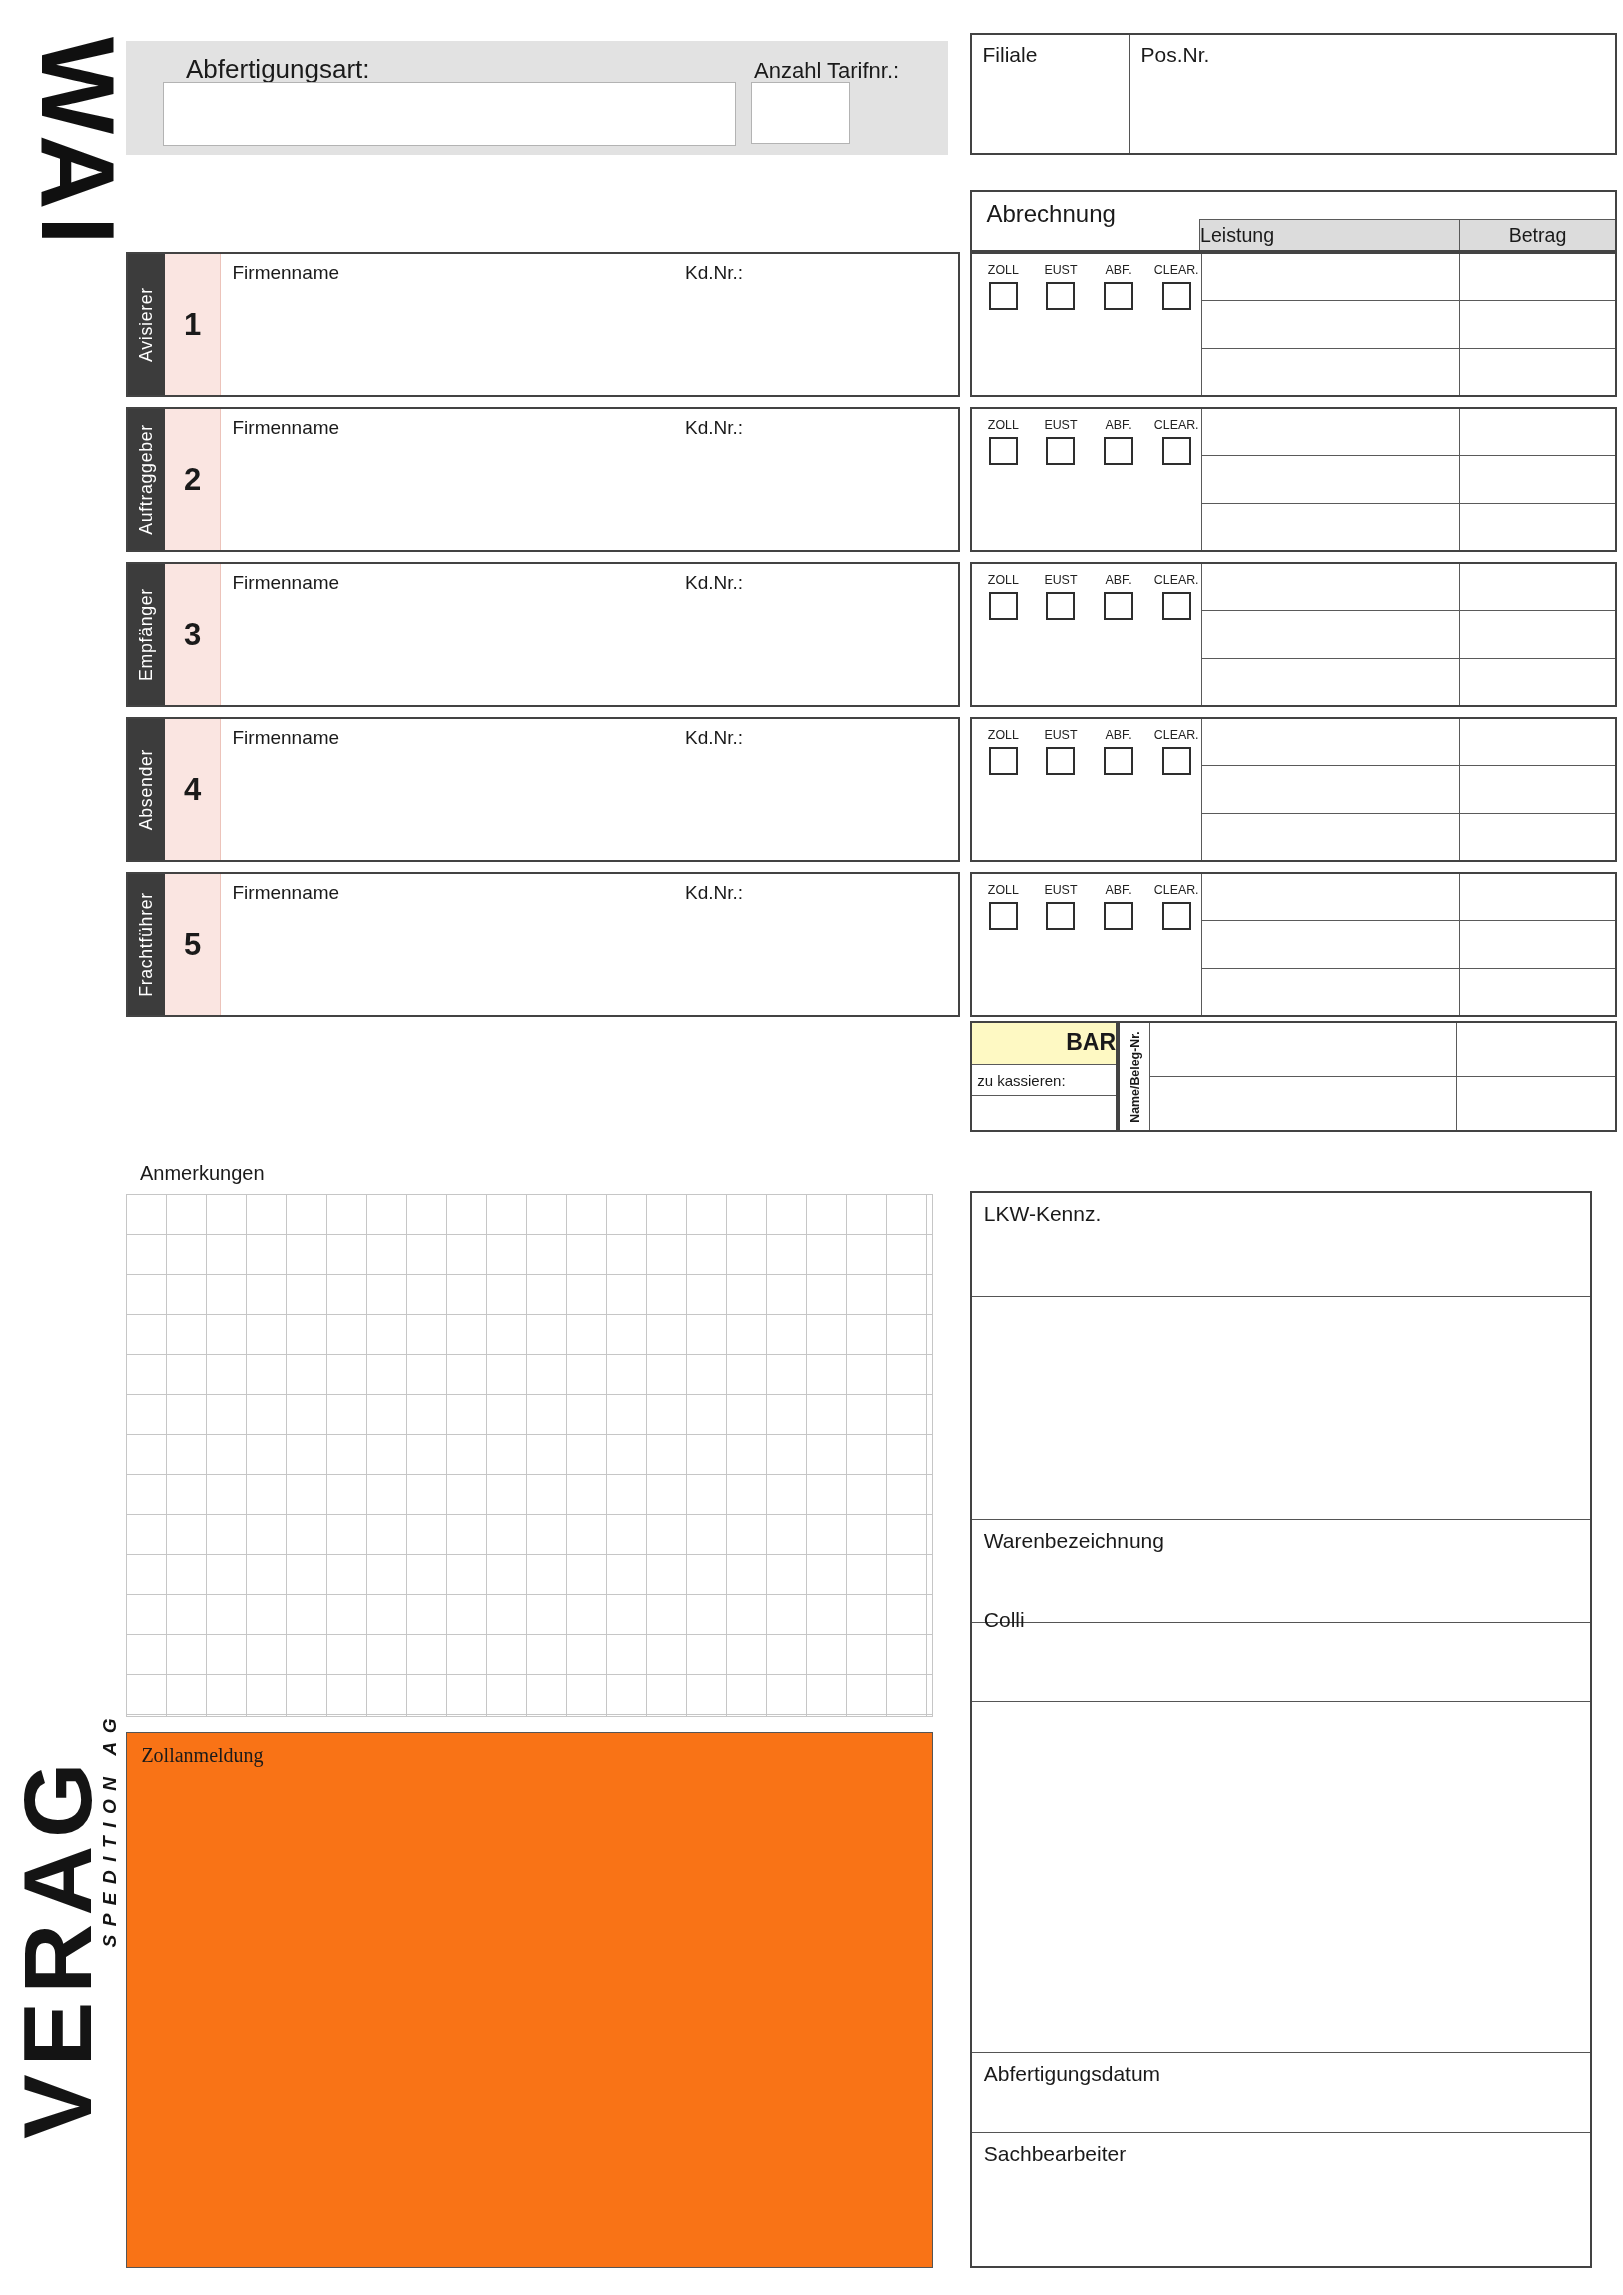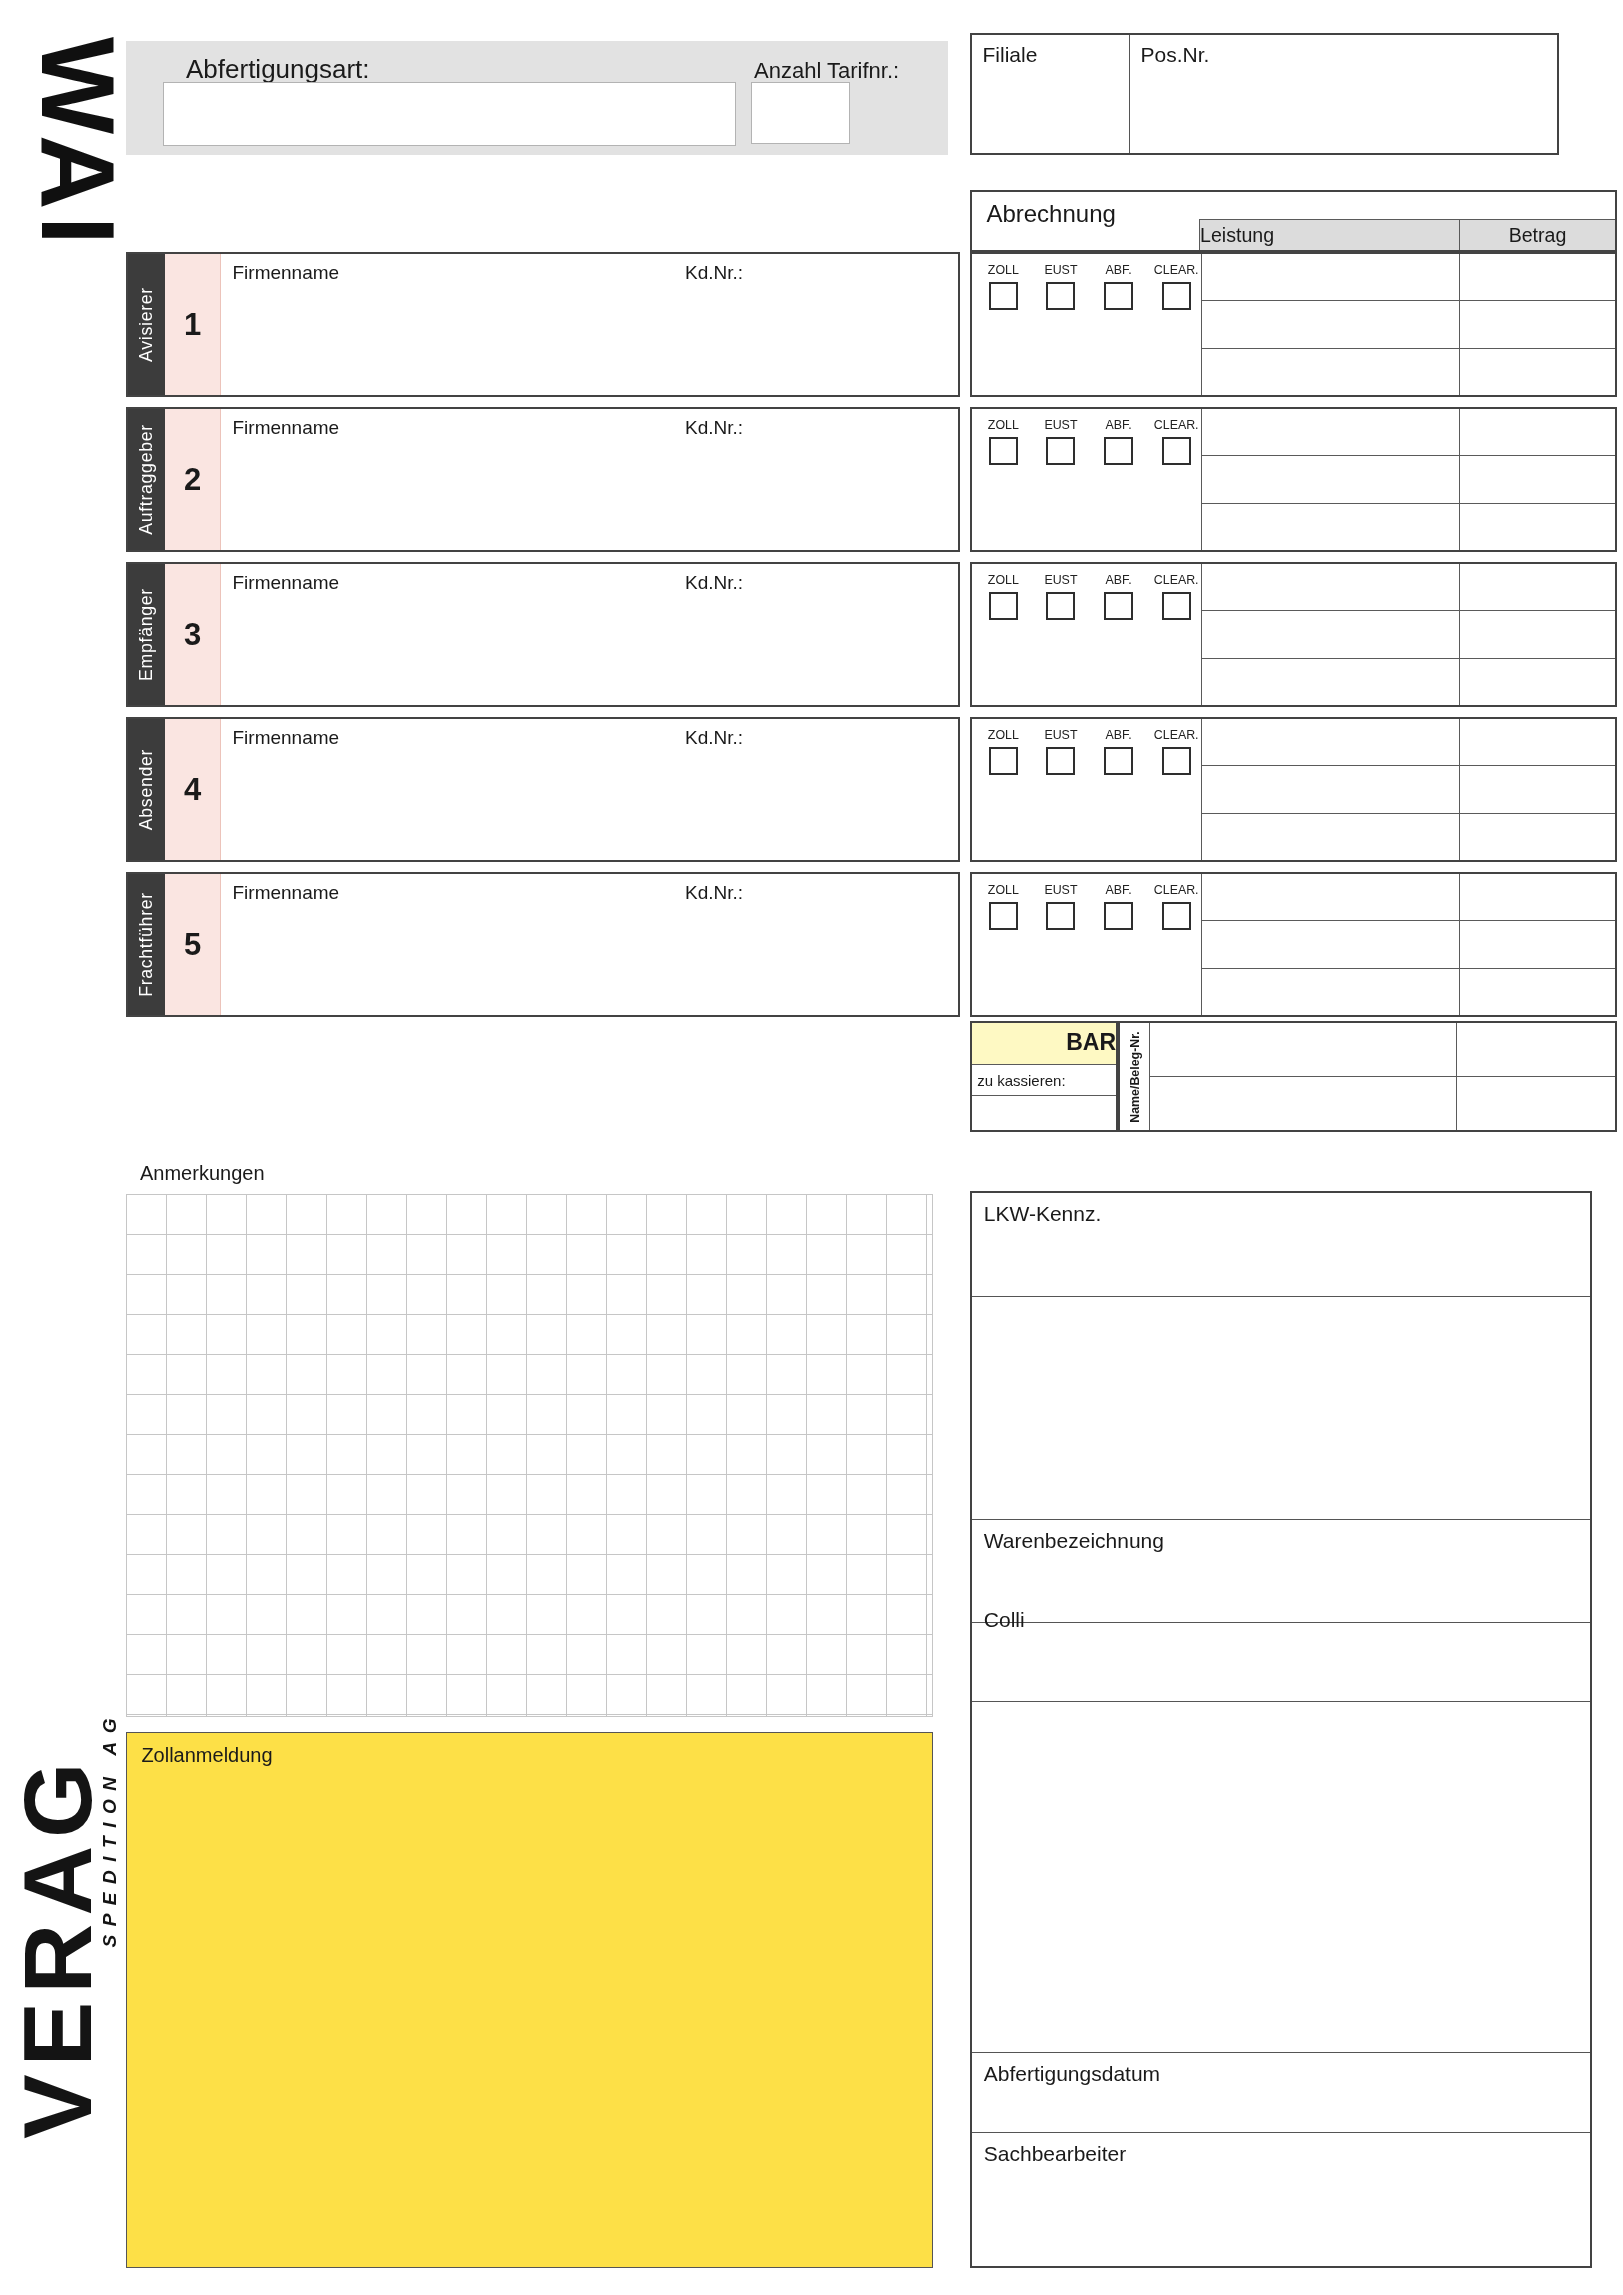--- a/index.html
+++ b/index.html
@@ -27,21 +27,21 @@
   .verag-main { font-size:97px; font-weight:bold; letter-spacing:7.9px; line-height:72px; color:#141414; white-space:nowrap; }
   .verag-sub  { font-size:19px; font-weight:bold; font-style:italic; letter-spacing:8.5px; text-align:right; margin-top:5.2px; color:#141414; white-space:nowrap; }
 
   
   .topbox { position:absolute; left:126px; top:41px; width:822px; height:114px; background:#e2e2e2; }
   .topbox-label { position:absolute; left:60px; top:13px; font-size:26px; }
   .topbox-input { position:absolute; left:37px; top:41px; width:573px; height:64px; background:#fff; border:1.3px solid #b3b3b3; }
   .anzahl-label { position:absolute; left:628px; top:17px; font-size:22px; }
   .anzahl-input { position:absolute; left:625px; top:41px; width:99px; height:62px; background:#fff; border:1.3px solid #b3b3b3; }
 
-  .filiale-box { position:absolute; left:970px; top:33px; width:589px; height:122px; border:2px solid #434343; background:#fff; }
+  .filiale-box { position:absolute; left:970px; top:33px; width:647px; height:122px; border:2px solid #434343; background:#fff; }
   .filiale-cell { position:absolute; left:0; top:0; bottom:0; width:158px; border-right:1.3px solid #555; }
   .posnr-cell   { position:absolute; left:158px; right:0; top:0; bottom:0; }
   .cell-label { position:absolute; left:10.5px; top:7.9px; font-size:21px; }
 
   
   .abr-header { position:absolute; left:970px; top:190px; width:647px; height:62px; border:2px solid #434343; background:#fff; }
   .abr-title { position:absolute; left:14.4px; top:7.9px; font-size:24px; }
   .abr-cell { position:absolute; top:27px; bottom:0; background:#dcdcdc; border-top:1.3px solid #5a5a5a; border-left:1.3px solid #5a5a5a; font-size:19.6px; display:flex; align-items:center; }
   .abr-cell.leistung { left:227px; width:260px; }
   .abr-cell.betrag   { left:487px; right:0; justify-content:center; }
@@ -86,21 +86,21 @@
   
   .anm-label { position:absolute; left:140px; top:1162px; font-size:20px; }
   .grid {
     position:absolute; left:126px; top:1194px; width:807px; height:523px;
     background-image:
       linear-gradient(to right, #c6c6c6 1.3px, transparent 1.3px),
       linear-gradient(to bottom, #c6c6c6 1.3px, transparent 1.3px);
     background-size:40px 40px;
     border-right:1.3px solid #c6c6c6; border-bottom:1.3px solid #c6c6c6;
   }
-  .zoll { position:absolute; left:126px; top:1732px; width:807px; height:536px; border:1.3px solid #555; background:#fde047; }
+  .zoll { position:absolute; left:126px; top:1732px; width:807px; height:536px; border:1.3px solid #555; background:#f97316;font-family:Liberation Serif, serif; }
   .zoll-label { position:absolute; left:14.4px; top:10.5px; font-size:20px; }
 
   
   .rlc { position:absolute; left:970px; top:1191px; width:622px; height:1077px; border:2px solid #434343; background:#fff; }
   .rl-row, .rl-split { position:absolute; left:0; right:0; }
   .rl-lkw    { top:0;      height:104px; border-bottom:1.3px solid #555; }
   .rl-split1 { top:104px;  height:103px; border-bottom:1.3px solid #555; display:flex; }
   .rl-waren  { top:326px;  height:104px; border-top:1.3px solid #555; border-bottom:1.3px solid #555; }
   .rl-split2 { top:406px;  height:103px; border-bottom:1.3px solid #555; display:flex; }
   .rl-datum  { top:859px; height:81px; border-top:1.3px solid #555; border-bottom:1.3px solid #555; }

